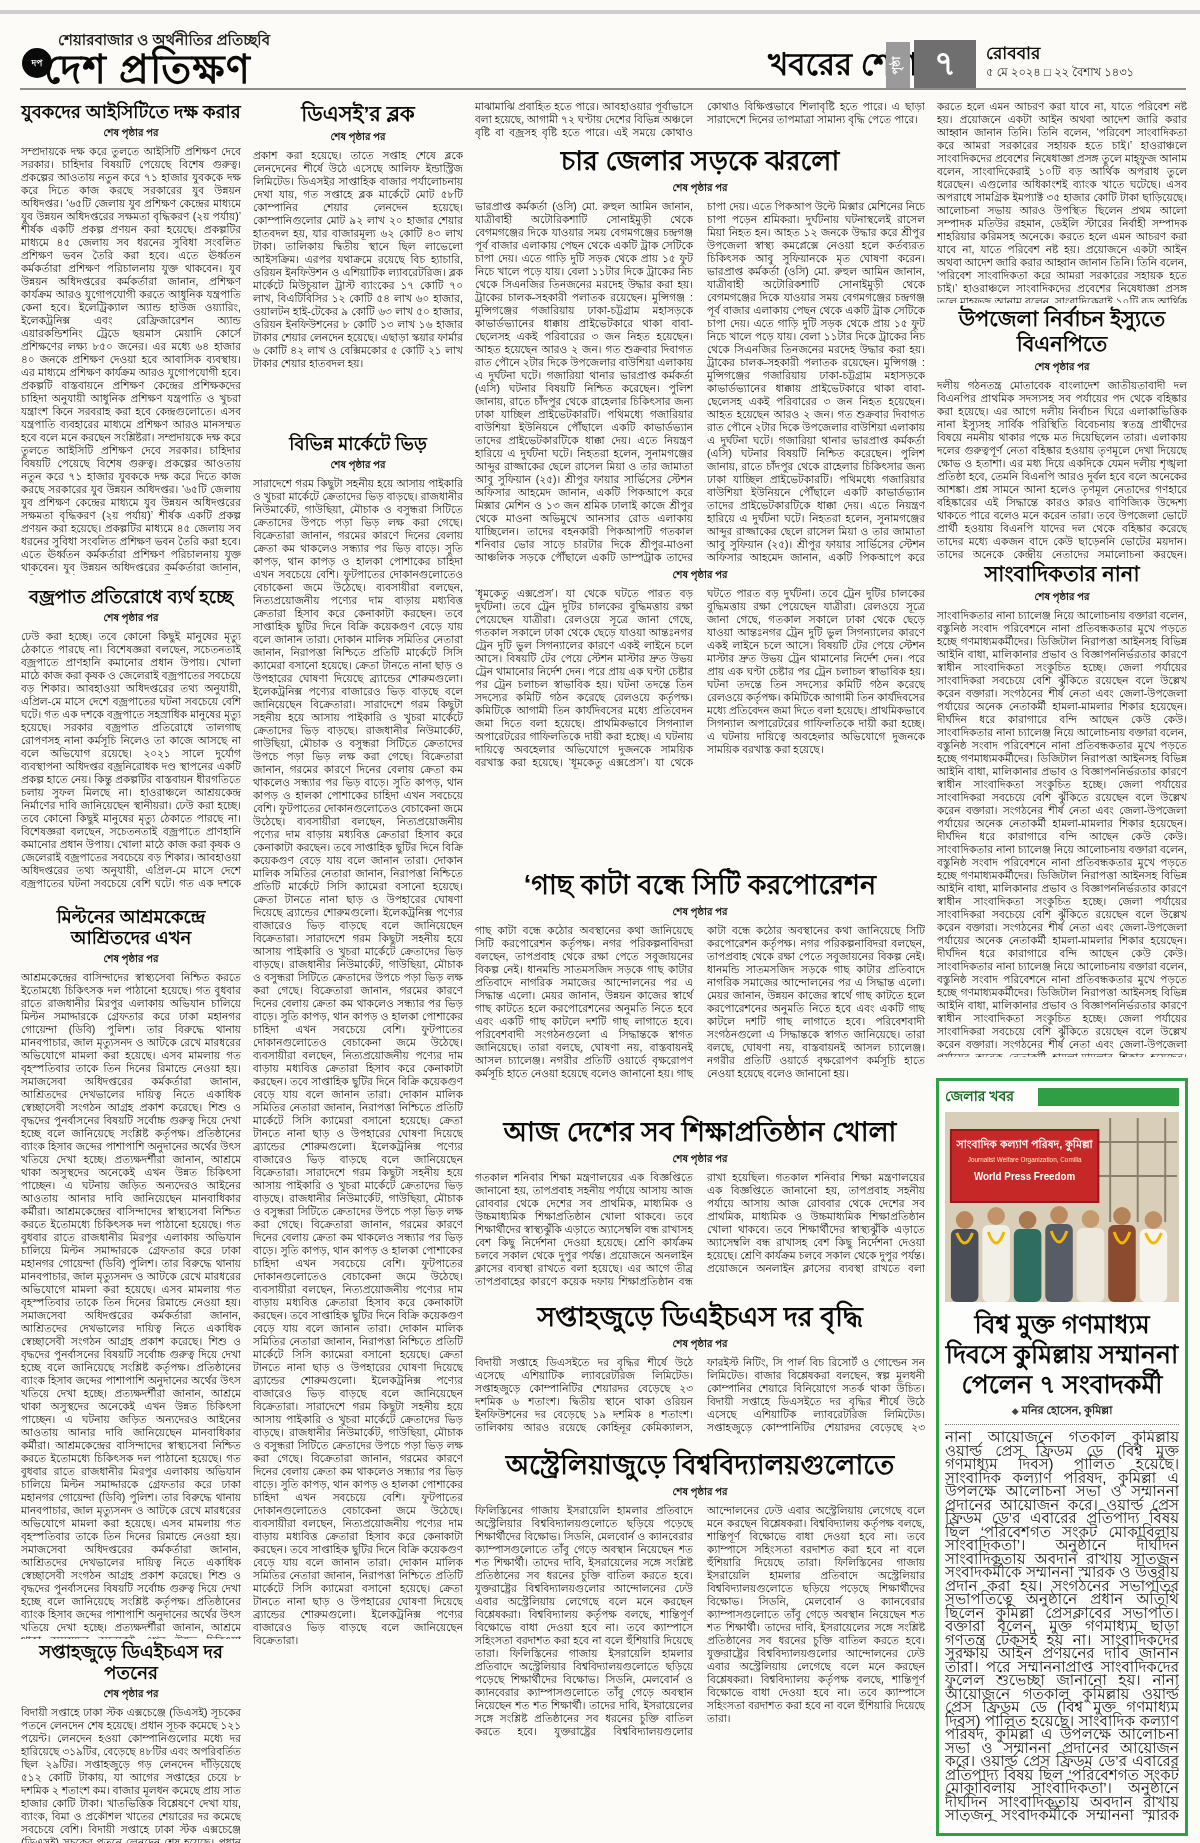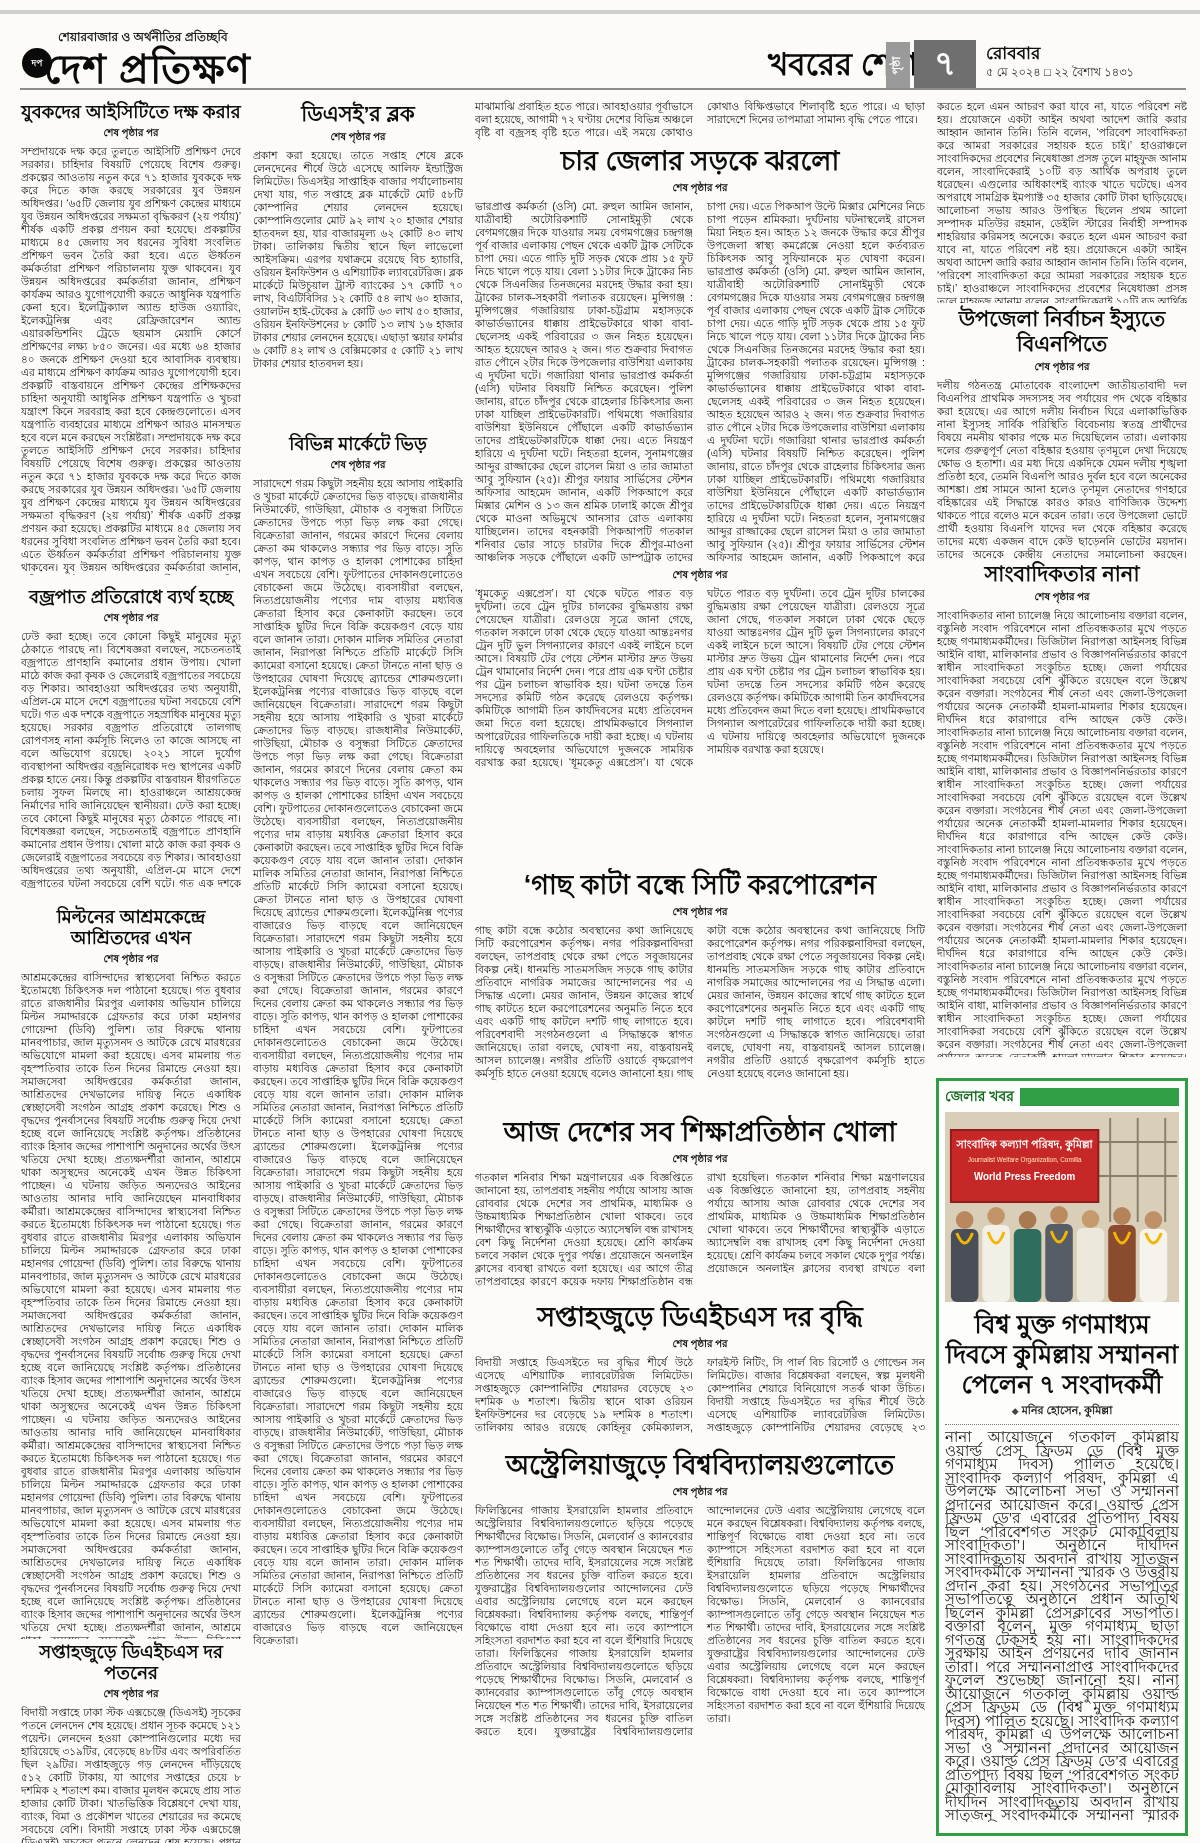--- a/index.html
+++ b/index.html
@@ -1,21 +1,21 @@
 <!DOCTYPE html>
 <html><head>
 <meta charset="utf-8">
 <style>
   html,body{margin:0;padding:0;}
   body{width:1200px;height:1843px;position:relative;background:#f7f6f3;
        font-family:"Liberation Sans","DejaVu Sans",sans-serif;color:#1a1a1a;}
   .page{position:absolute;inset:0;background:#fcfbf8;overflow:hidden;}
   .topstrip{position:absolute;left:0;top:10px;width:1200px;height:4px;background:#cfcfcf;}
   
-  .masthead-tagline{position:absolute;left:58px;top:28px;font-size:12px;font-weight:bold;color:#222;}
+  .masthead-tagline{position:absolute;left:58px;top:28px;font-size:15px;font-weight:bold;color:#222;}
   .masthead{position:absolute;left:44px;top:38px;font-size:40px;font-weight:800;color:#0a0a0a;letter-spacing:1px;}
   .masthead-logo{position:absolute;left:22px;top:48px;width:30px;height:30px;border-radius:50%;background:#0a0a0a;color:#fff;
        font-size:9px;display:flex;align-items:center;justify-content:center;font-weight:bold;}
   .section-title{position:absolute;left:768px;top:40px;font-size:31px;font-weight:800;color:#0a0a0a;}
   .page-word-box{position:absolute;left:886px;top:42px;width:24px;height:46px;background:#9a9a9a;color:#fff;
        display:flex;align-items:center;justify-content:center;}
   .page-word-box span{transform:rotate(-90deg);font-size:11px;font-weight:bold;white-space:nowrap;}
   .page-num-box{position:absolute;left:914px;top:40px;width:62px;height:50px;background:#6f6f6f;color:#fff;
        display:flex;align-items:center;justify-content:center;font-size:34px;font-weight:bold;}
   .weekday{position:absolute;left:986px;top:40px;font-size:17px;font-weight:800;color:#111;}
@@ -28,21 +28,21 @@
   .hl-s{font-size:18px;}
   .hl-m{font-size:21px;}
   .hl-b{font-size:27px;}
   .cont{font-size:10px;font-weight:bold;text-align:center;color:#111;margin:2px 0 3px 0;}
   .body{font-size:10.5px;line-height:13px;text-align:justify;color:#141414;overflow:hidden;}
   .cols2{column-count:2;column-gap:14px;}
   
   .district-box{position:absolute;left:936px;top:1078px;width:252px;height:758px;border:3px solid #2f9e44;
        box-sizing:border-box;background:#fdfdfb;padding:5px 6px;overflow:hidden;}
   .district-head{display:flex;align-items:center;height:22px;margin-bottom:4px;}
-  .district-label{font-size:14px;font-weight:800;color:#14691f;white-space:nowrap;padding-right:6px;}
+  .district-label{font-size:14px;font-weight:800;color:#14691f;white-space:nowrap;padding-right:24px;}
   .district-bar{flex:1;height:18px;background:#2f9e44;}
   .district-photo{width:100%;height:190px;display:block;background:#d8cdb8;}
   .award-hl{font-size:25px;font-weight:800;line-height:1.2;text-align:center;color:#0c0c0c;margin:7px 0 3px 0;}
   .byline{font-size:11px;font-weight:bold;text-align:center;color:#222;}
   .byline .mark{color:#444;font-size:9px;}
   .dotted{border-top:1.5px dotted #777;margin:3px 0 5px 0;height:0;}
   .award-body{font-size:15px;line-height:13.5px;text-align:justify;overflow:hidden;height:392px;}
 </style>
 </head>
 <body>

